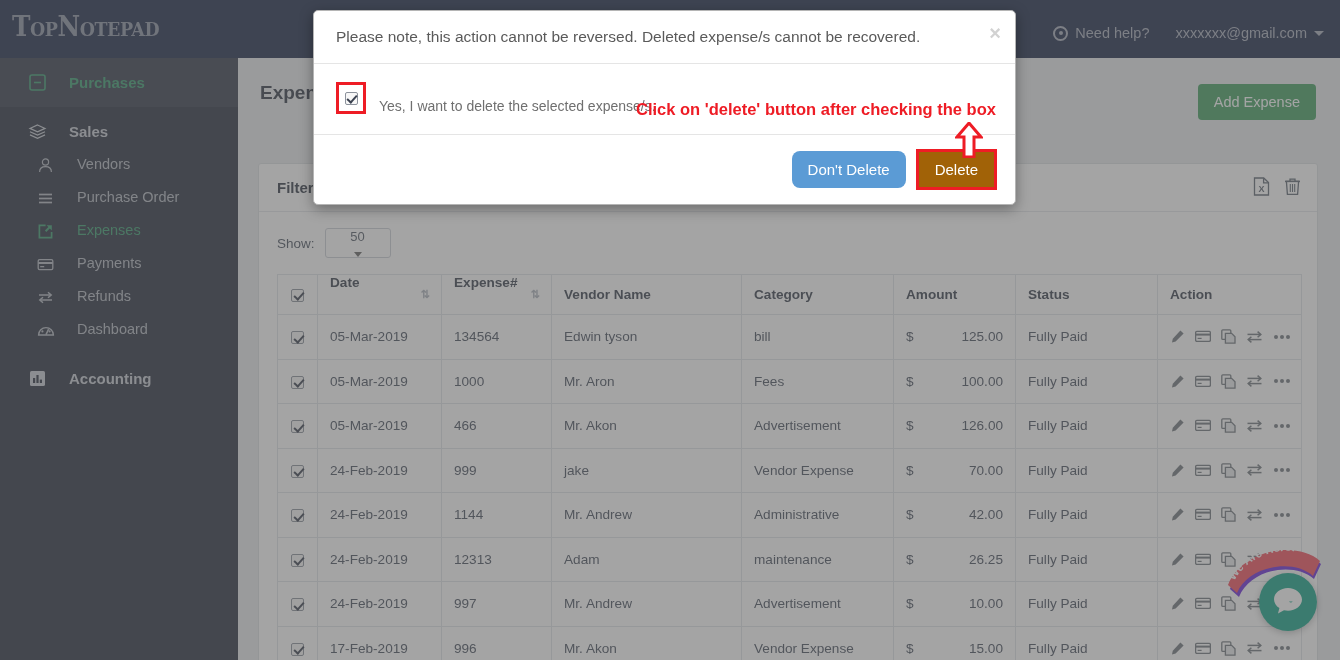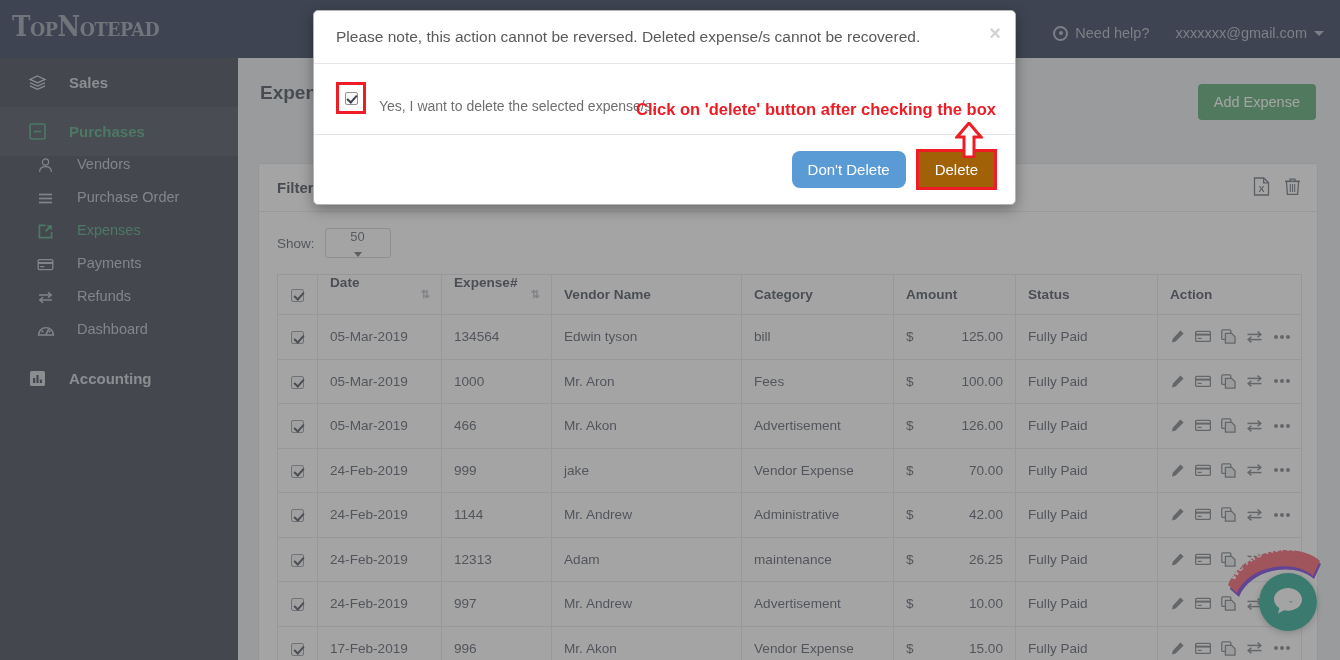--- a/index.html
+++ b/index.html
@@ -314,41 +314,41 @@
       </div>
       <div class="nav-link">
         <span>xxxxxxx@gmail.com</span>
         <span class="caret-down"></span>
       </div>
     </div>
   </div>
 
   <div class="sidebar">
 
+    <div class="side-group active">
+      <span class="side-ico">
+        <svg width="17" height="17" viewBox="0 0 17 17">
+            <rect x="1" y="1" width="15" height="15" rx="2" fill="none" stroke="#3c9d72" stroke-width="1.6"></rect>
+            <line x1="5" y1="8.5" x2="12" y2="8.5" stroke="#3c9d72" stroke-width="1.6"></line>
+          </svg>
+      </span>
+      <span>Purchases</span>
+    </div>
+
     <div class="side-group">
       <span class="side-ico">
         <svg width="19" height="19" viewBox="0 0 19 19">
             <g fill="none" stroke="#c8ccd4" stroke-width="1.2">
         <path d="M9.5 3 17 6.4 9.5 9.8 2 6.4z"></path>
               <path d="M2 9.7l7.5 3.4 7.5-3.4"></path>
               <path d="M2 12.9l7.5 3.4 7.5-3.4"></path>
             </g>
           </svg>
       </span>
       <span>Sales</span>
-    </div>
-
-    <div class="side-group active">
-      <span class="side-ico">
-        <svg width="17" height="17" viewBox="0 0 17 17">
-            <rect x="1" y="1" width="15" height="15" rx="2" fill="none" stroke="#3c9d72" stroke-width="1.6"></rect>
-            <line x1="5" y1="8.5" x2="12" y2="8.5" stroke="#3c9d72" stroke-width="1.6"></line>
-          </svg>
-      </span>
-      <span>Purchases</span>
     </div>
 
     <div class="side-item">
       <span class="side-ico">
         <svg width="17" height="17" viewBox="0 0 17 17">
             <g fill="none" stroke="#b4b9c2" stroke-width="1.2">
         <circle cx="8.5" cy="5" r="3.1"></circle>
               <path d="M2.6 15c0-3.4 2.6-5.3 5.9-5.3S14.4 11.6 14.4 15"></path>
             </g>
           </svg>

